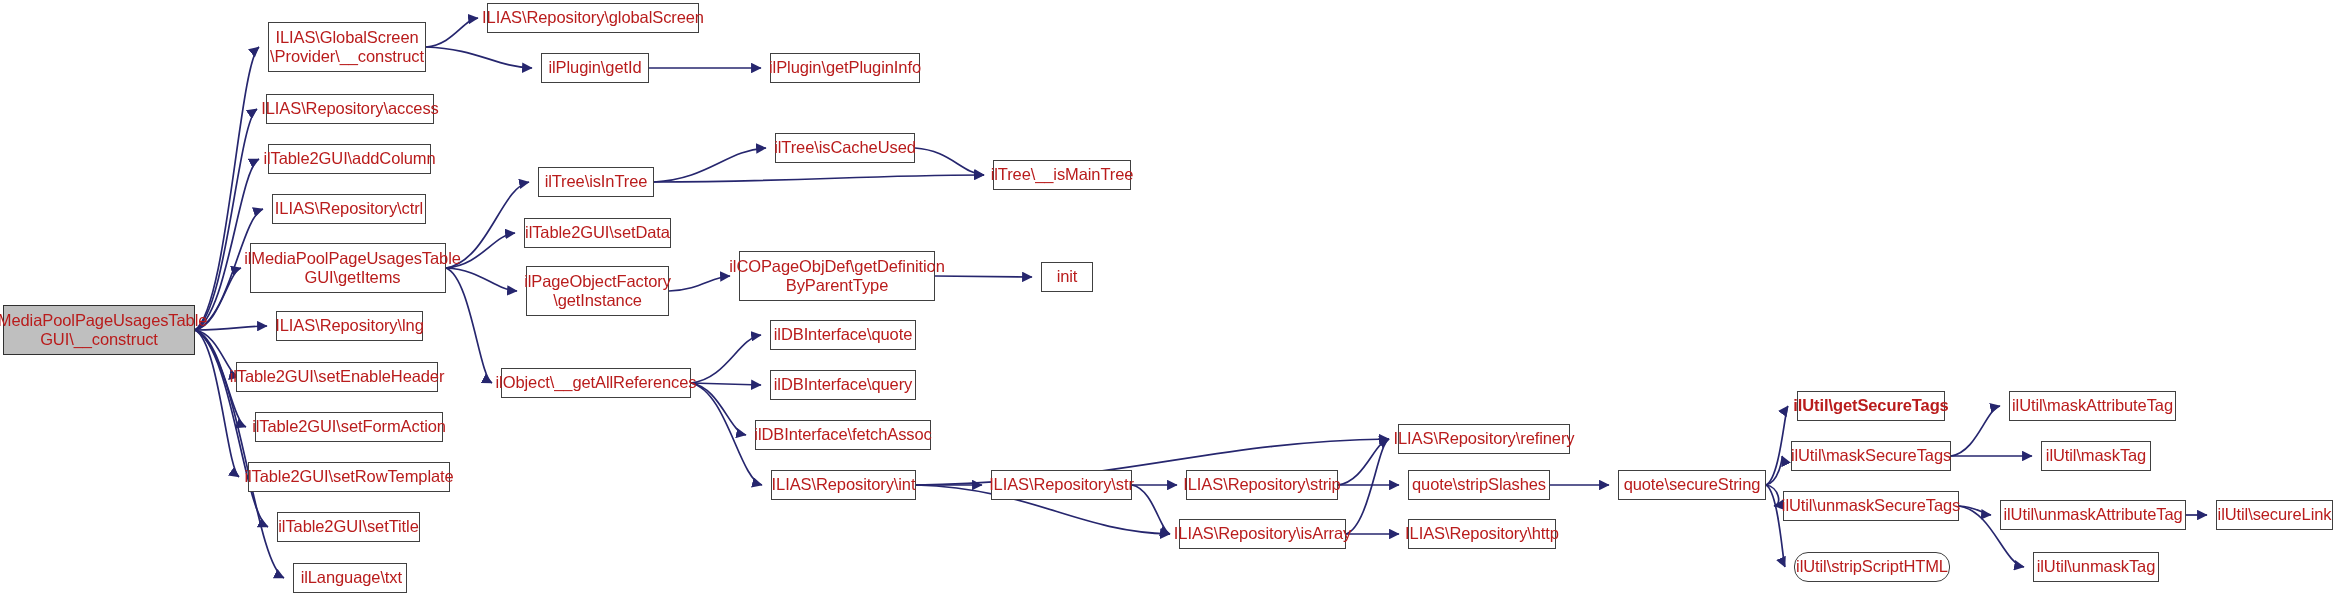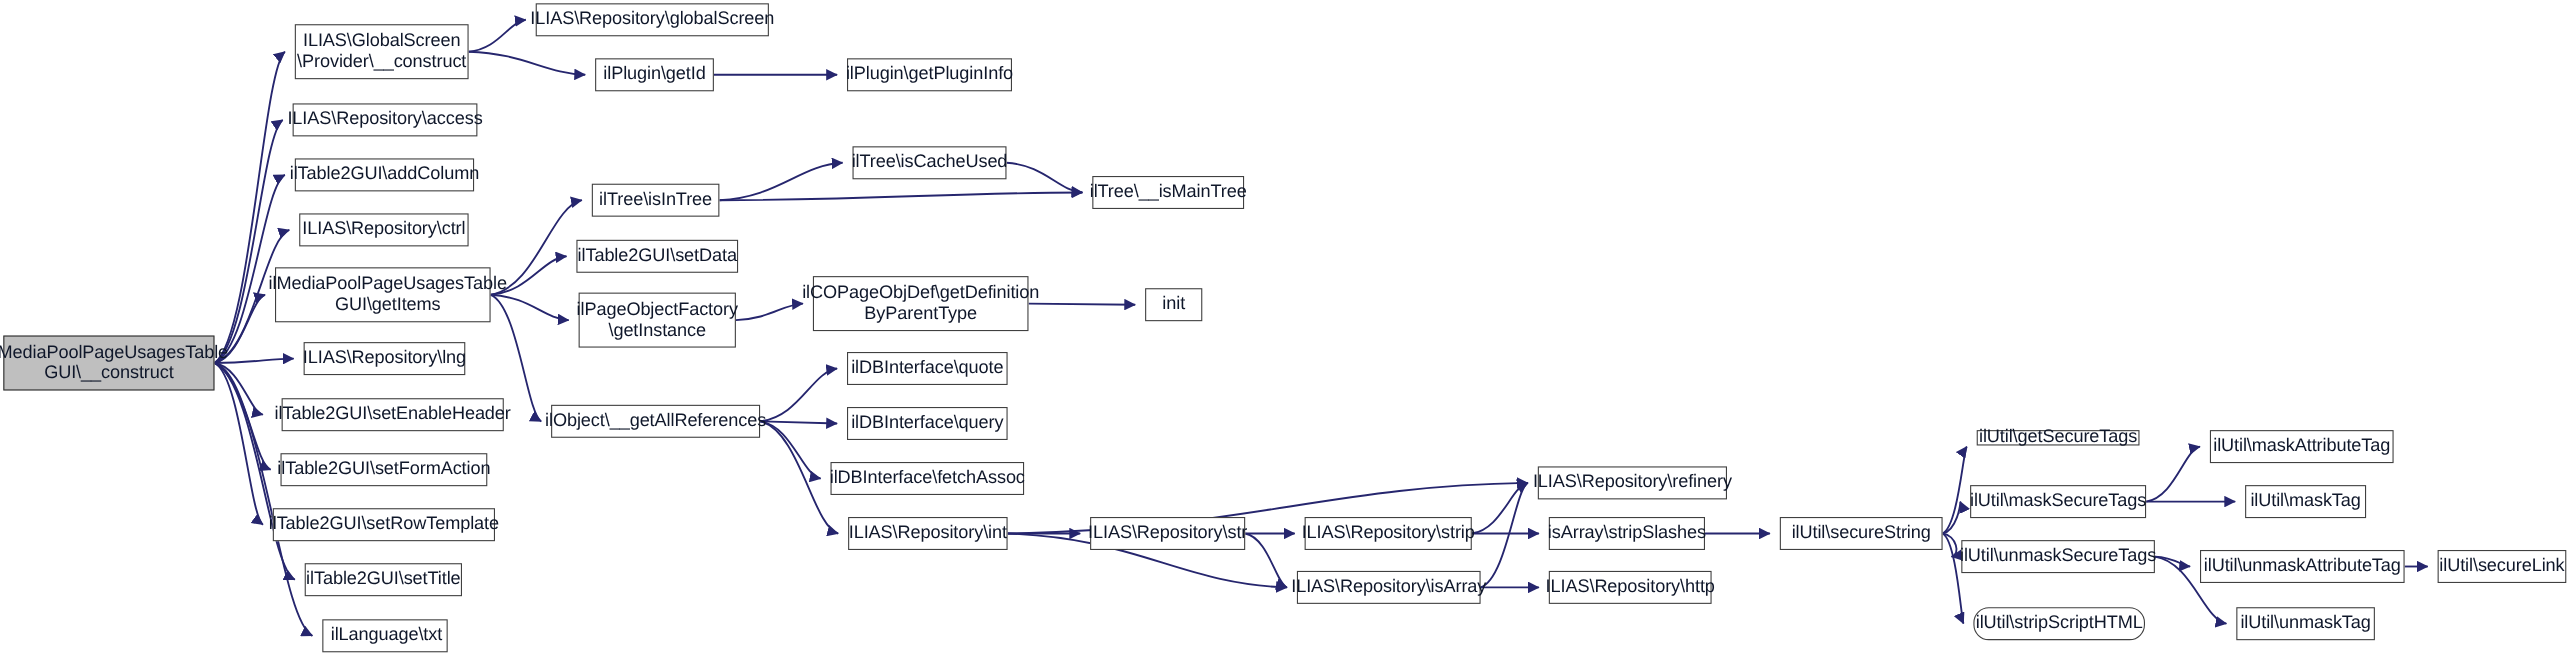--- a/index.html
+++ b/index.html
@@ -20,21 +20,21 @@
     left:0; top:0;
     width:2335px;
     height:600px;
     pointer-events:none;
   }
   .node{
     position:absolute;
     box-sizing:border-box;
     border:1.5px solid #404040;
     background:#ffffff;
-    color:#0f172a;
+    color:#b91c1c;
     display:flex;
     align-items:center;
     justify-content:center;
     text-align:center;
     line-height:1.18;
     font-size:16.5px;
     letter-spacing:-0.1px;
     white-space:pre-line;
     padding:0 4px;
     z-index:3;
@@ -108,21 +108,21 @@
       <div class="node root" style="left: 3px; top: 305px; width: 192px; height: 50px;"><span>ilMediaPoolPageUsagesTable
 GUI\__construct</span></div>
       <div class="node" style="left: 268px; top: 22px; width: 158px; height: 50px;"><span>ILIAS\GlobalScreen
 \Provider\__construct</span></div>
       <div class="node" style="left: 266px; top: 94px; width: 168px; height: 30px;"><span>ILIAS\Repository\access</span></div>
       <div class="node" style="left: 268px; top: 144px; width: 163px; height: 30px;"><span>ilTable2GUI\addColumn</span></div>
       <div class="node" style="left: 272px; top: 194px; width: 154px; height: 30px;"><span>ILIAS\Repository\ctrl</span></div>
       <div class="node" style="left: 250px; top: 243px; width: 196px; height: 50px; padding-left: 13px;"><span>ilMediaPoolPageUsagesTable
 GUI\getItems</span></div>
       <div class="node" style="left: 276px; top: 311px; width: 147px; height: 30px;"><span>ILIAS\Repository\lng</span></div>
-      <div class="node" style="left: 256px; top: 362px; width: 202px; height: 30px;"><span>ilTable2GUI\setEnableHeader</span></div>
+      <div class="node" style="left: 236px; top: 362px; width: 202px; height: 30px;"><span>ilTable2GUI\setEnableHeader</span></div>
       <div class="node" style="left: 255px; top: 412px; width: 188px; height: 30px;"><span>ilTable2GUI\setFormAction</span></div>
       <div class="node" style="left: 248px; top: 462px; width: 202px; height: 30px;"><span>ilTable2GUI\setRowTemplate</span></div>
       <div class="node" style="left: 277px; top: 512px; width: 143px; height: 30px;"><span>ilTable2GUI\setTitle</span></div>
       <div class="node" style="left: 293px; top: 563px; width: 114px; height: 30px; justify-content: flex-end;"><span>ilLanguage\txt</span></div>
       <div class="node" style="left: 487px; top: 3px; width: 212px; height: 30px;"><span>ILIAS\Repository\globalScreen</span></div>
       <div class="node" style="left: 541px; top: 53px; width: 108px; height: 30px;"><span>ilPlugin\getId</span></div>
       <div class="node" style="left: 538px; top: 167px; width: 116px; height: 30px;"><span>ilTree\isInTree</span></div>
       <div class="node" style="left: 524px; top: 218px; width: 147px; height: 30px;"><span>ilTable2GUI\setData</span></div>
       <div class="node" style="left: 526px; top: 266px; width: 143px; height: 50px;"><span>ilPageObjectFactory
 \getInstance</span></div>
@@ -133,24 +133,24 @@
       <div class="node" style="left: 770px; top: 320px; width: 146px; height: 30px;"><span>ilDBInterface\quote</span></div>
       <div class="node" style="left: 770px; top: 370px; width: 146px; height: 30px;"><span>ilDBInterface\query</span></div>
       <div class="node" style="left: 755px; top: 420px; width: 176px; height: 30px;"><span>ilDBInterface\fetchAssoc</span></div>
       <div class="node" style="left: 771px; top: 470px; width: 145px; height: 30px;"><span>ILIAS\Repository\int</span></div>
       <div class="node" style="left: 993px; top: 160px; width: 138px; height: 30px;"><span>ilTree\__isMainTree</span></div>
       <div class="node" style="left: 1041px; top: 262px; width: 52px; height: 30px;"><span>init</span></div>
       <div class="node" style="left: 991px; top: 470px; width: 141px; height: 30px;"><span>ILIAS\Repository\str</span></div>
       <div class="node" style="left: 1186px; top: 470px; width: 152px; height: 30px;"><span>ILIAS\Repository\strip</span></div>
       <div class="node" style="left: 1179px; top: 519px; width: 167px; height: 30px;"><span>ILIAS\Repository\isArray</span></div>
       <div class="node" style="left: 1398px; top: 424px; width: 172px; height: 30px;"><span>ILIAS\Repository\refinery</span></div>
-      <div class="node" style="left: 1408px; top: 470px; width: 142px; height: 30px;"><span>isArray\stripSlashes</span></div>
+      <div class="node" style="left: 1408px; top: 470px; width: 142px; height: 30px;"><span>quote\stripSlashes</span></div>
       <div class="node" style="left: 1408px; top: 519px; width: 148px; height: 30px;"><span>ILIAS\Repository\http</span></div>
-      <div class="node" style="left: 1618px; top: 470px; width: 148px; height: 30px;"><span>ilUtil\secureString</span></div>
-      <div class="node" style="left: 1797px; top: 391px; width: 148px; height: 14px;"><span>ilUtil\getSecureTags</span></div>
+      <div class="node" style="left: 1618px; top: 470px; width: 148px; height: 30px;"><span>quote\secureString</span></div>
+      <div class="node" style="left: 1797px; top: 391px; width: 148px; height: 30px; font-weight: bold;"><span>ilUtil\getSecureTags</span></div>
       <div class="node" style="left: 1791px; top: 441px; width: 160px; height: 30px;"><span>ilUtil\maskSecureTags</span></div>
       <div class="node" style="left: 1783px; top: 491px; width: 176px; height: 30px;"><span>ilUtil\unmaskSecureTags</span></div>
       <div class="node" style="left: 1794px; top: 552px; width: 156px; height: 30px; border-radius: 14px;"><span>ilUtil\stripScriptHTML</span></div>
       <div class="node" style="left: 2009px; top: 391px; width: 167px; height: 30px; justify-content: center;"><span>ilUtil\maskAttributeTag</span></div>
       <div class="node" style="left: 2041px; top: 441px; width: 110px; height: 30px;"><span>ilUtil\maskTag</span></div>
       <div class="node" style="left: 2000px; top: 500px; width: 186px; height: 30px;"><span>ilUtil\unmaskAttributeTag</span></div>
       <div class="node" style="left: 2033px; top: 552px; width: 126px; height: 30px;"><span>ilUtil\unmaskTag</span></div>
       <div class="node" style="left: 2216px; top: 500px; width: 117px; height: 30px;"><span>ilUtil\secureLink</span></div>
       <div class="node" style="left: 770px; top: 53px; width: 150px; height: 30px;"><span>ilPlugin\getPluginInfo</span></div>
     </div>

